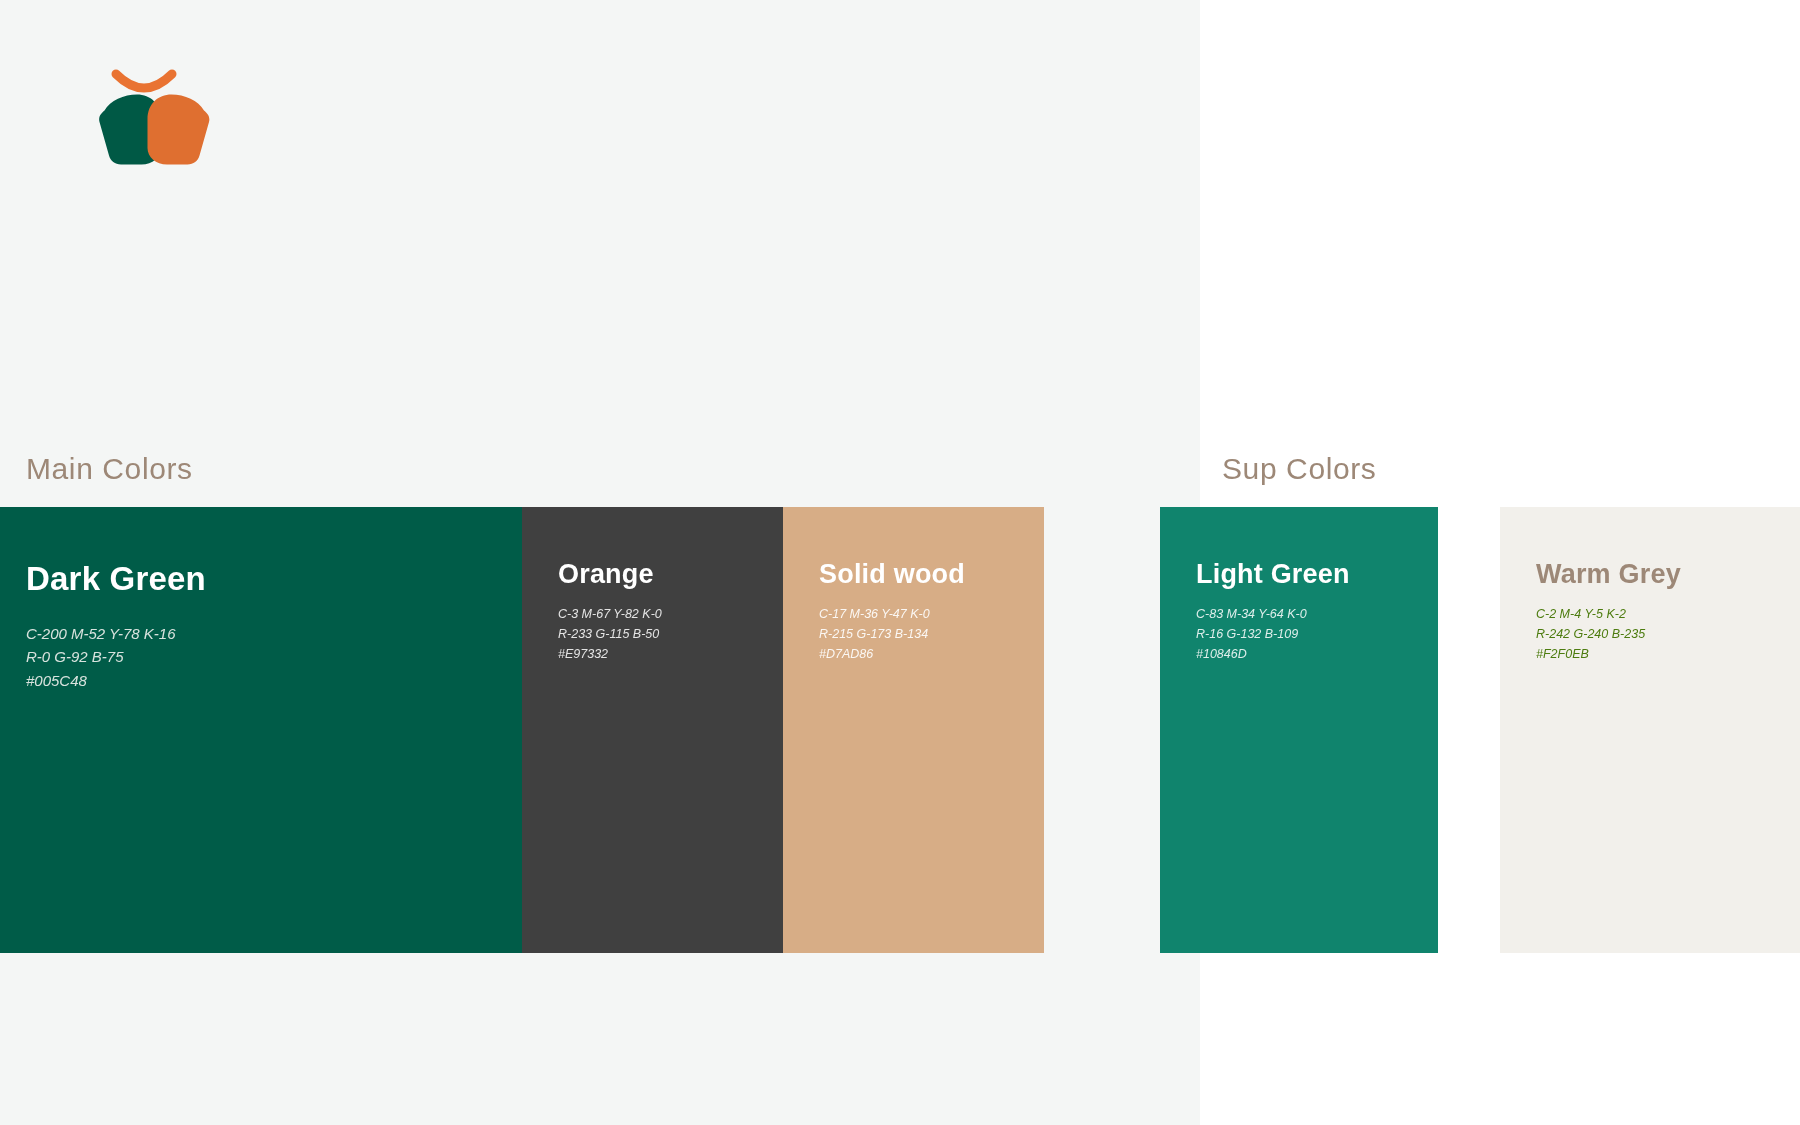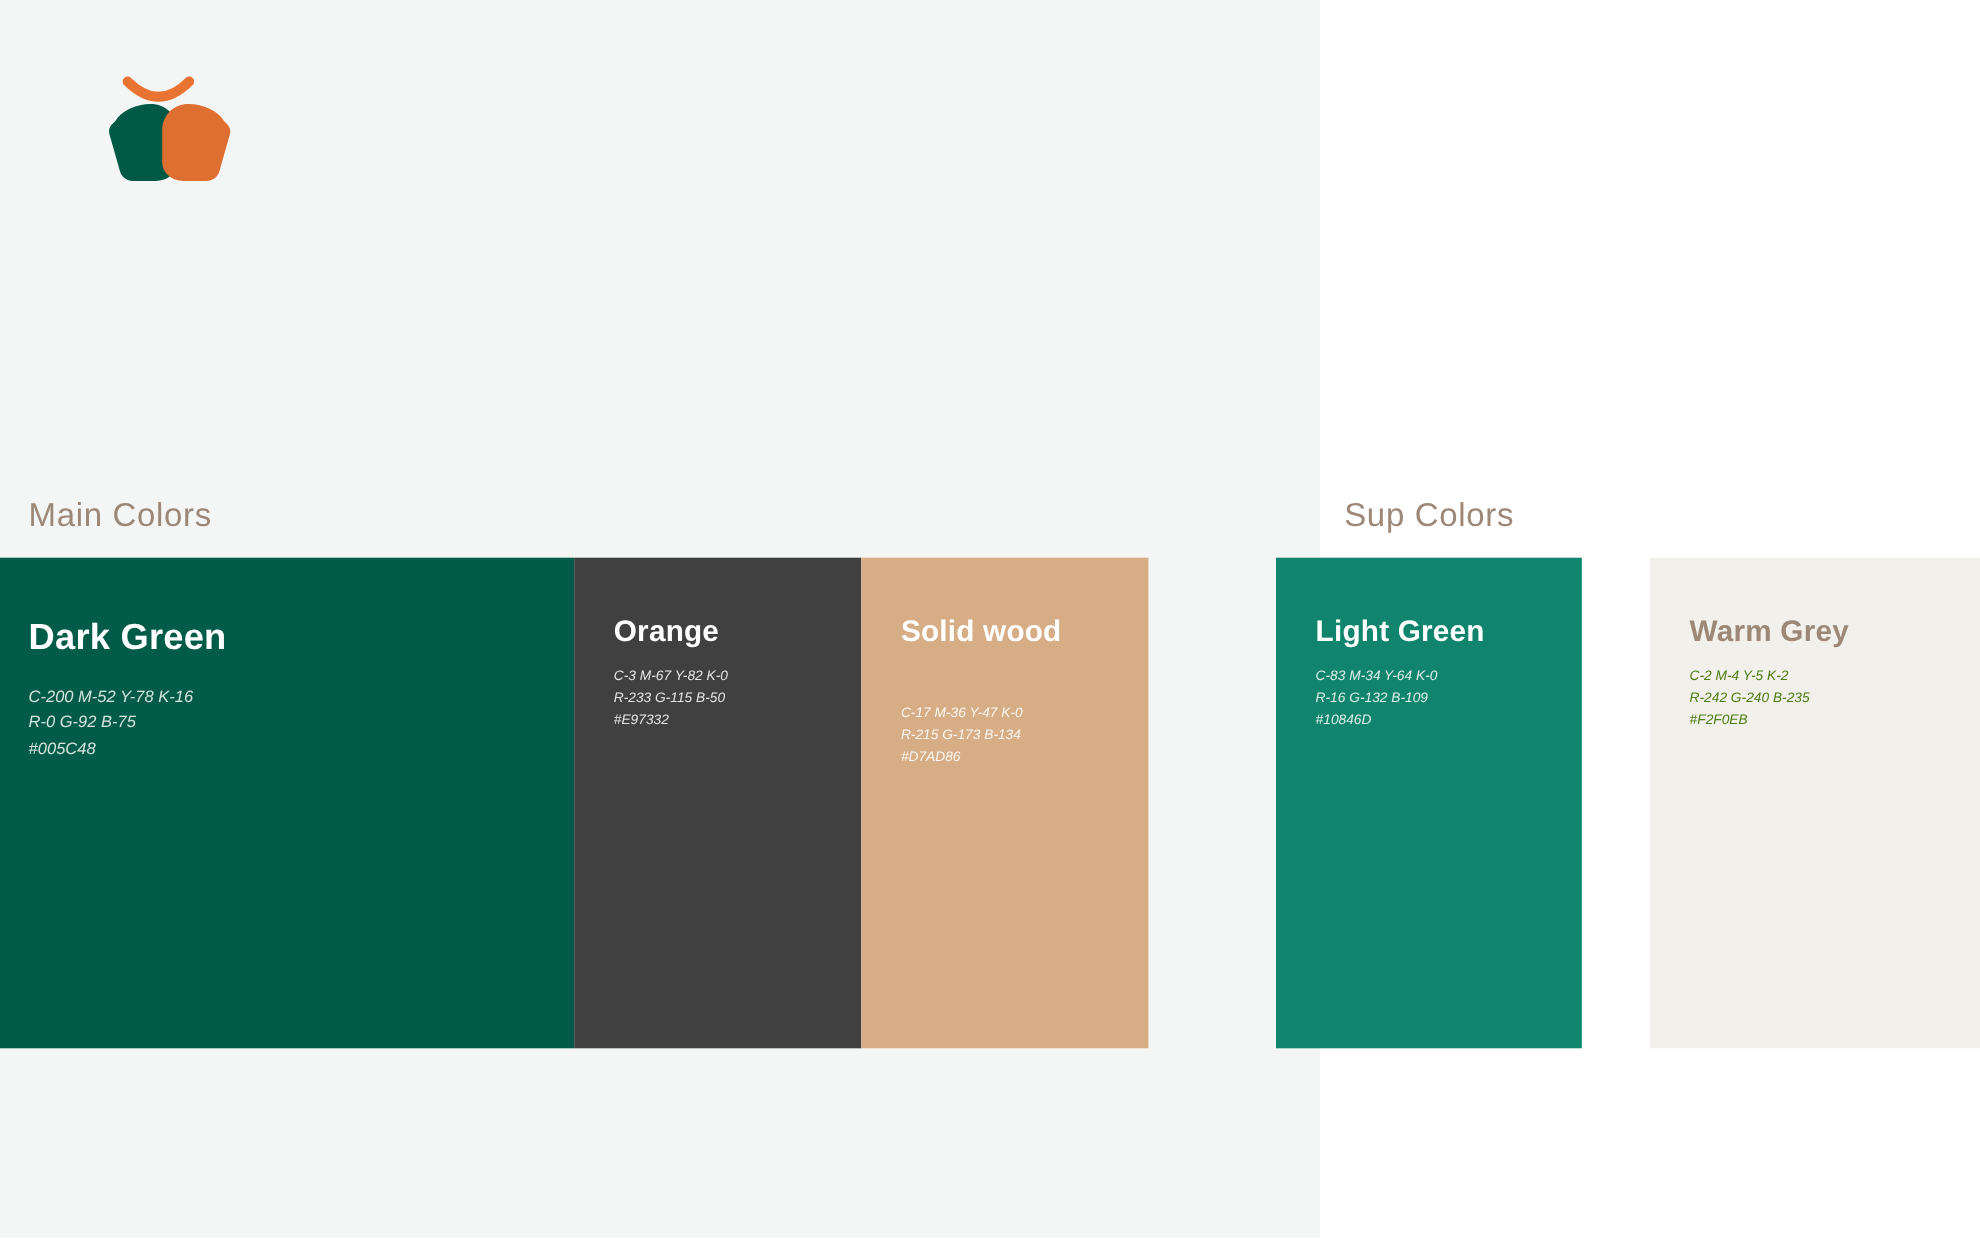--- a/index.html
+++ b/index.html
@@ -120,21 +120,21 @@
     top: 98px;
     font-size: 12.5px;
     color: rgba(255,255,255,0.86);
   }
 
   
   .sw-warm .swatch-title  { color: #9d8877; }
   .sw-warm .swatch-specs  { color: #4d7c0f; }
 
   
-  .sw-wood .swatch-specs  { color: rgba(255,255,255,0.9); margin-top: 34px; }
+  .sw-wood .swatch-specs  { color: rgba(255,255,255,0.9); }
 </style>
 </head>
 <body>
 
 <div id="page">
 
   <div class="bg-left" style="background: rgb(244, 246, 245);"></div>
   <div class="bg-right" style="background: rgb(255, 255, 255);"></div>
 
   <div class="logo">

